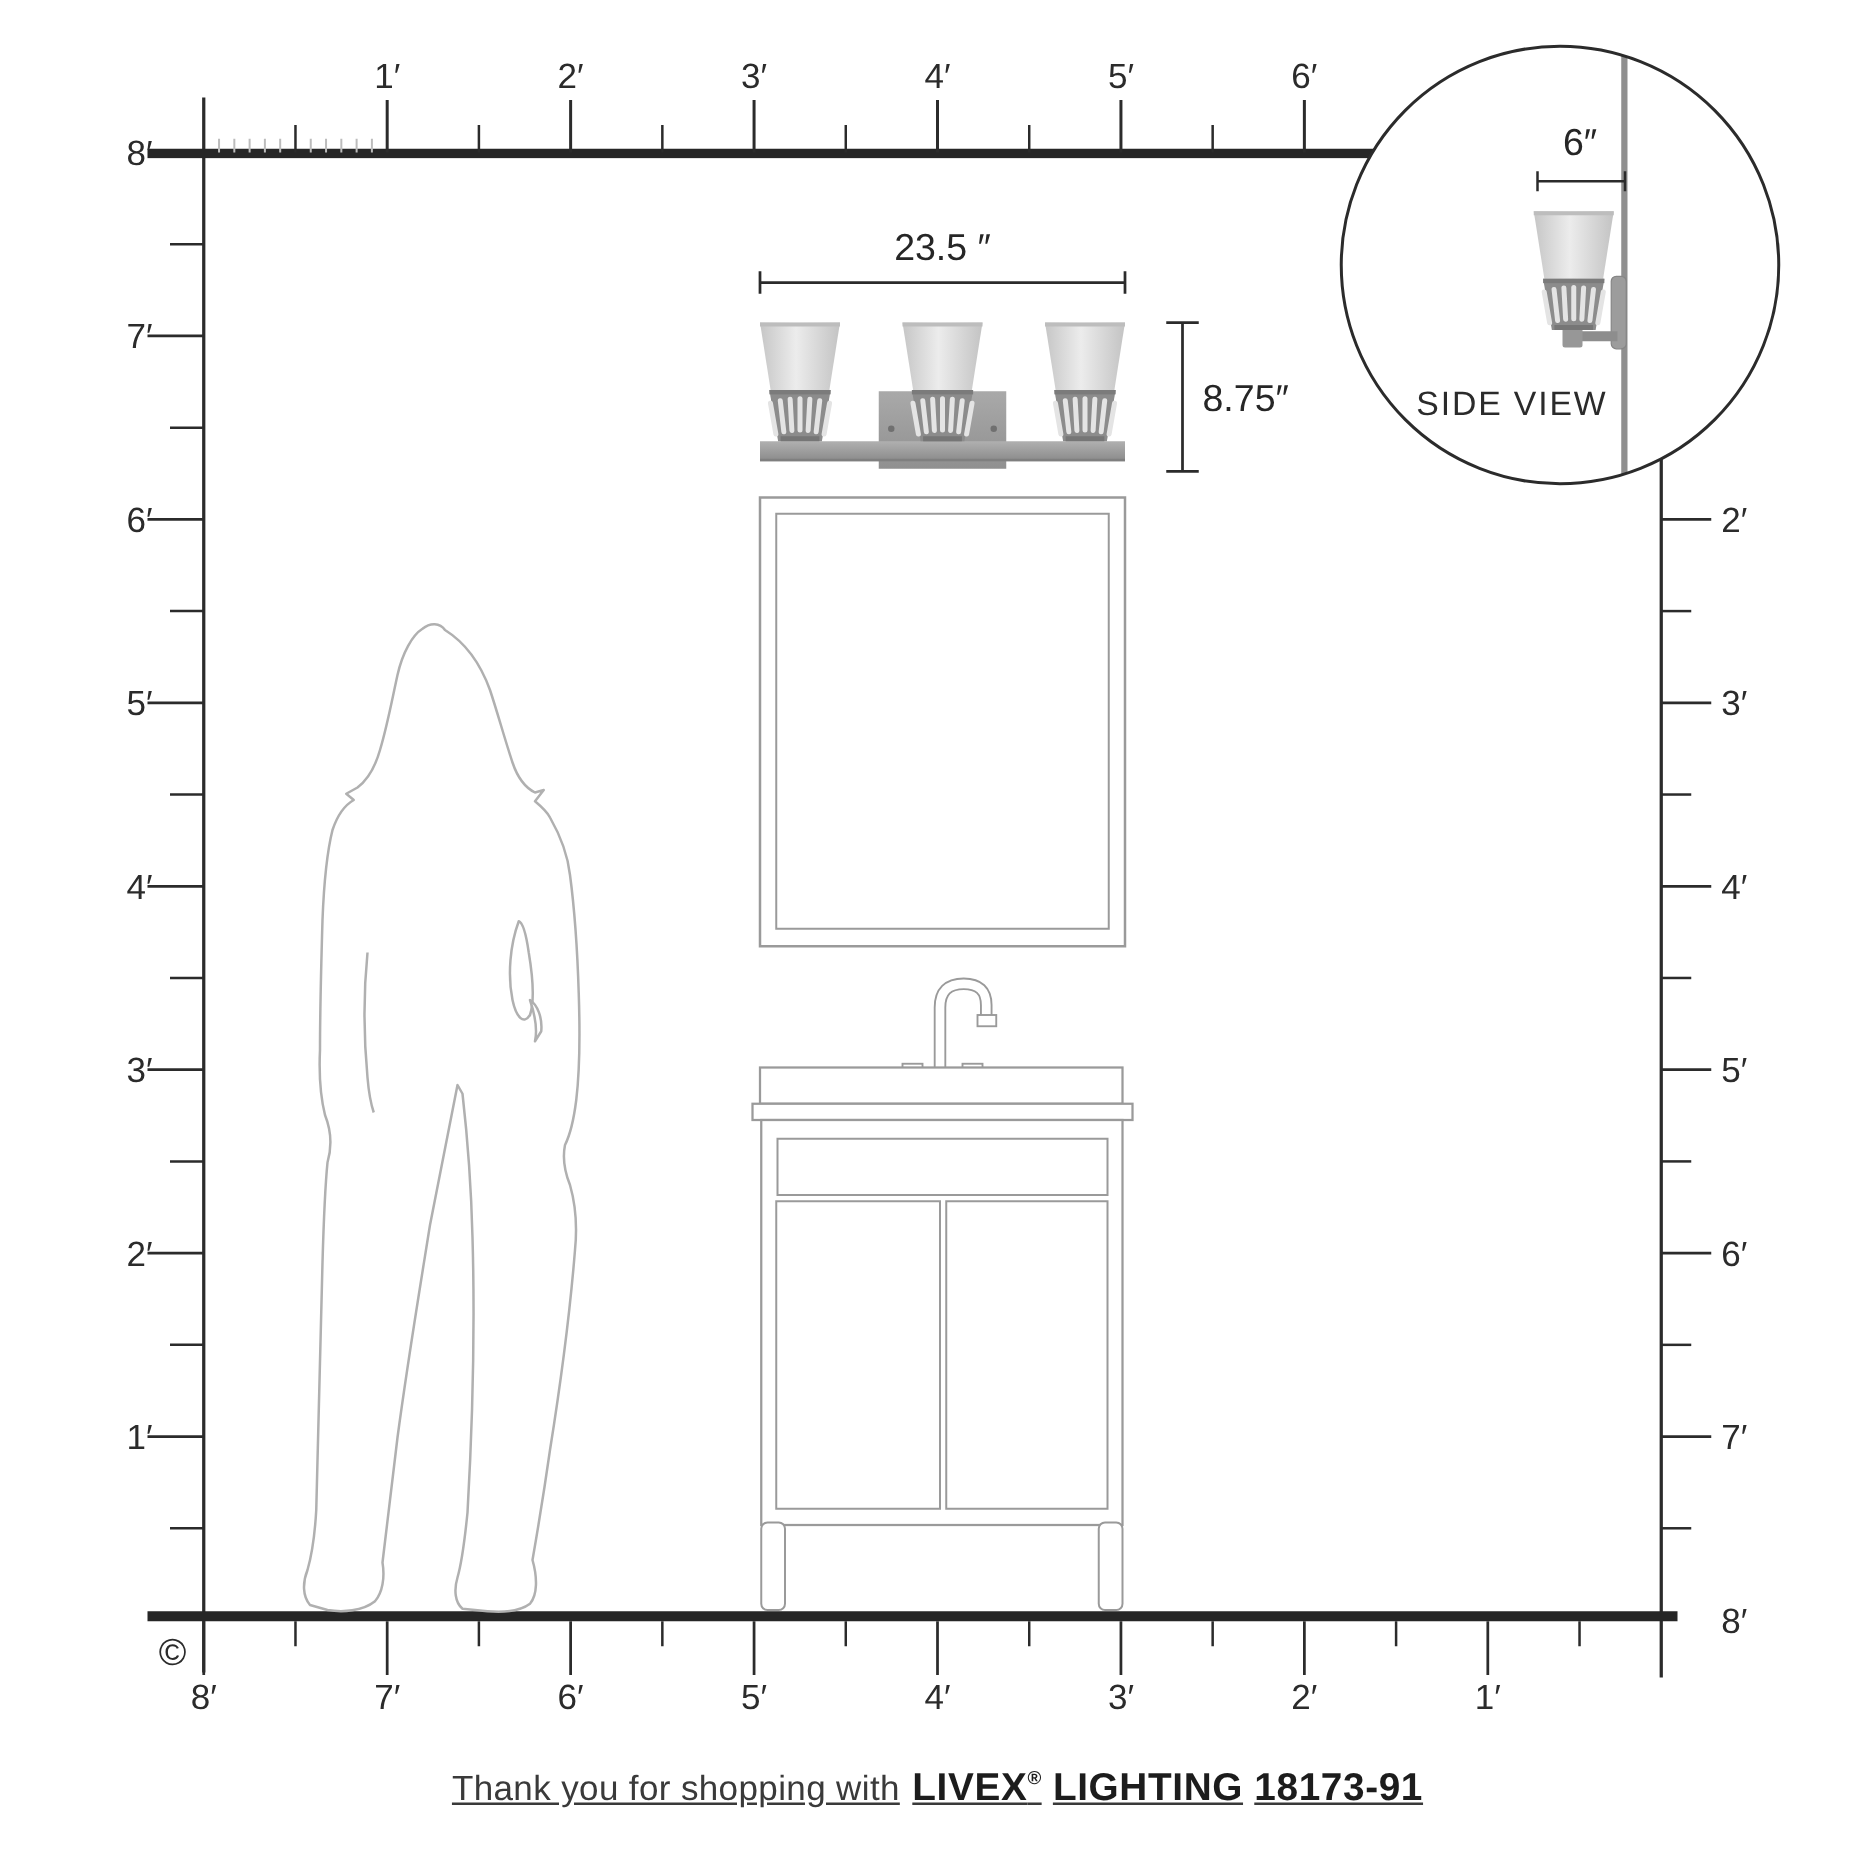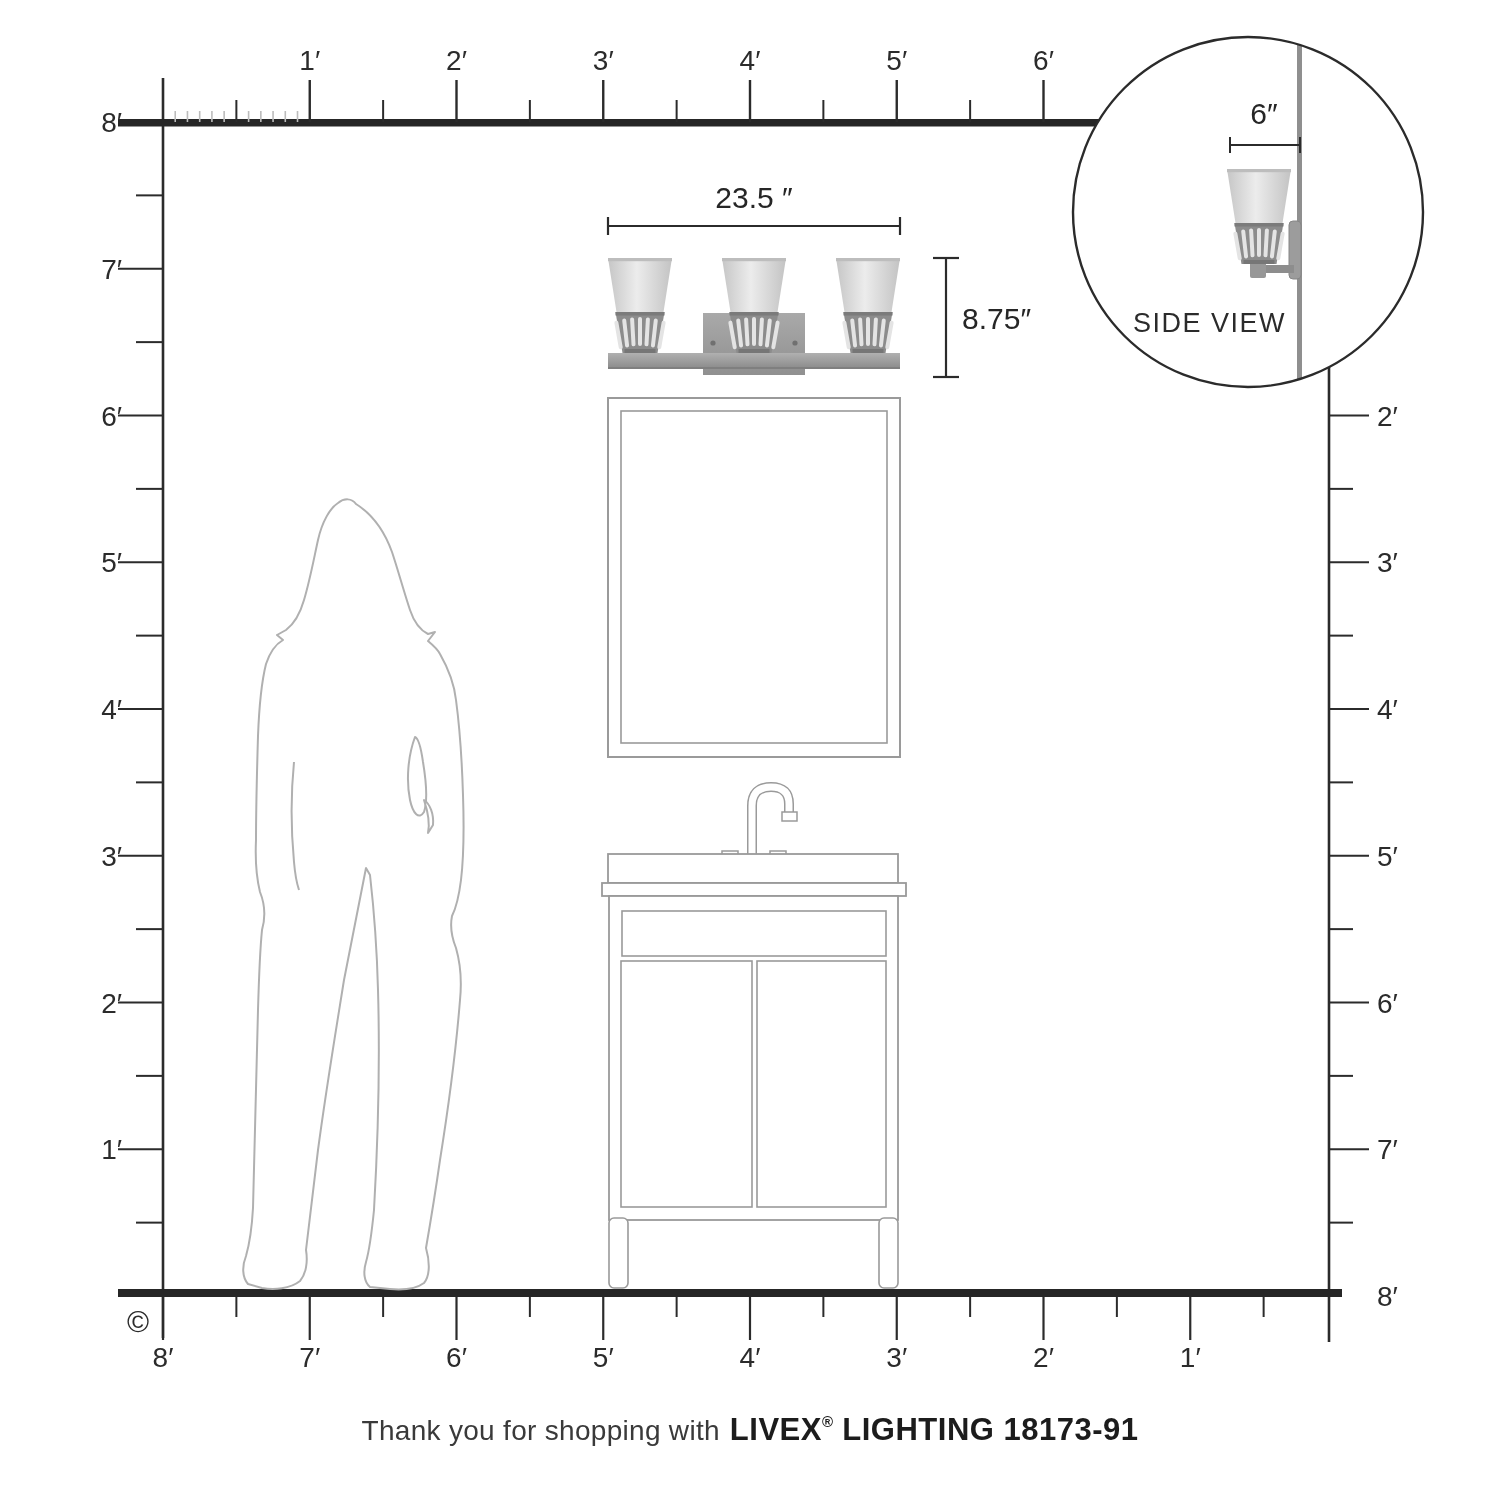--- a/index.html
+++ b/index.html
@@ -4,21 +4,21 @@
 <style>
   html,body{margin:0;padding:0;background:#ffffff;}
   .canvas{position:relative;width:1500px;height:1500px;background:#fff;overflow:hidden;
           font-family:"Liberation Sans","DejaVu Sans",sans-serif;}
   svg text{font-family:"Liberation Sans","DejaVu Sans",sans-serif;}
   .rlbl{font-size:28px;fill:#2b2b2b;}
   .dim{font-size:30px;fill:#262626;}
   .sv{font-size:27px;letter-spacing:1.5px;fill:#2b2b2b;}
   .cp{font-size:30px;fill:#2b2b2b;}
   .footer{position:absolute;left:0;top:1412px;width:1500px;text-align:center;
-          font-size:28px;color:#3a3a3a;letter-spacing:.3px;}
+          font-size:28px;color:#3a3a3a;letter-spacing:.3px;text-decoration:underline;}
   .footer .thanks{margin-right:10px;}
   .footer .bold{font-weight:bold;font-size:31px;color:#1c1c1c;letter-spacing:.5px;}
   .footer .model{margin-left:9px;}
   .footer sup{font-size:15px;font-weight:bold;color:#1c1c1c;position:relative;top:-3px;}
 </style>
 </head>
 <body>
 
 <div class="canvas">
 

